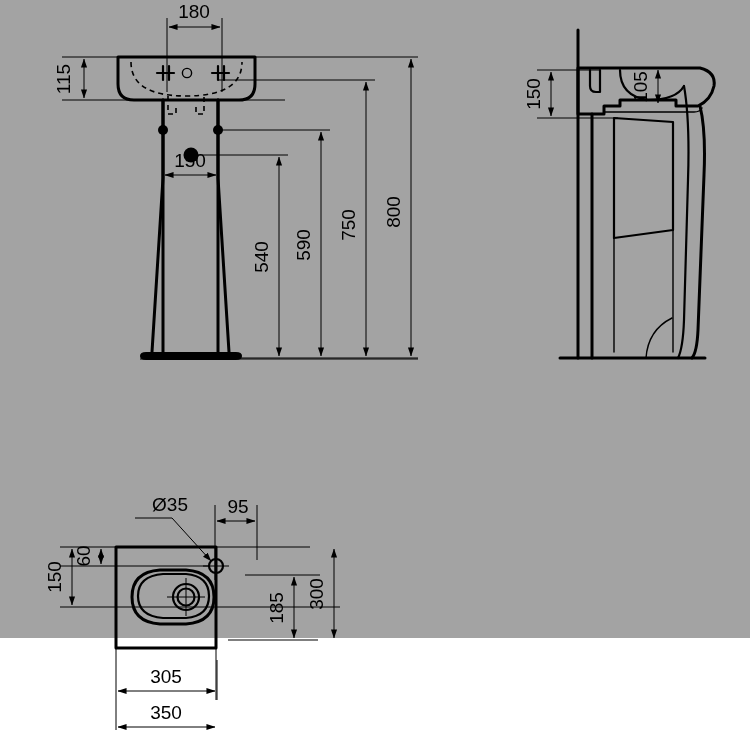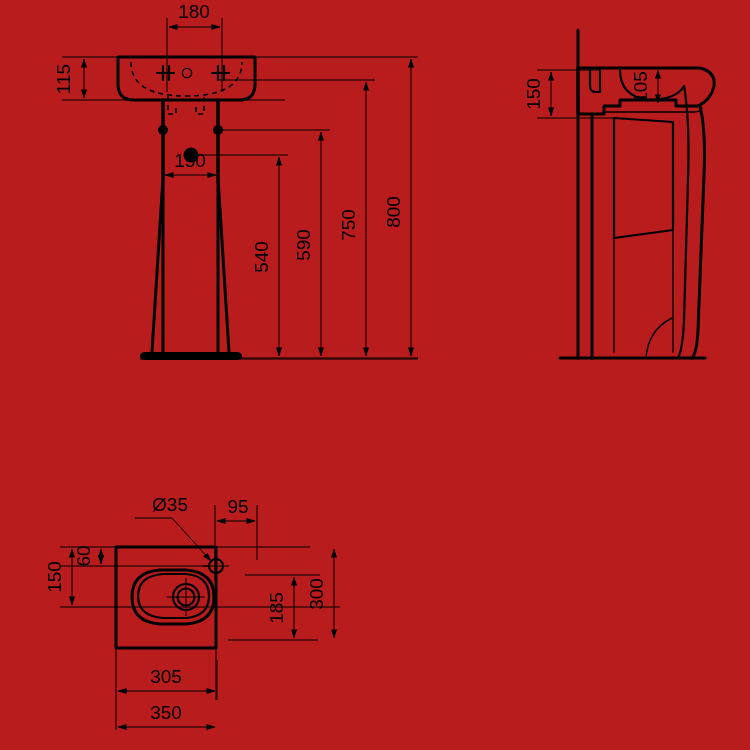--- a/index.html
+++ b/index.html
@@ -4,22 +4,22 @@
 <title>Pedestal Washbasin Technical Drawing</title>
 <style>
   html,body{margin:0;padding:0;background:#ffffff;}
   body{
     width:750px;height:750px;
     font-family:"Liberation Sans", sans-serif;
     overflow:hidden;
   }
   #sheet{
     position:relative;
-    width:750px;height:750px;
-    background:#b91c1c;
+    width:750px;height:638px;
+    background:#a3a3a3;
   }
   svg#drawing{
     position:absolute;left:0;top:0;
     width:750px;height:750px;
     display:block;
   }
   .dimtext{
     font-family:"Liberation Sans", sans-serif;
     font-size:19px;
     fill:#000000;

